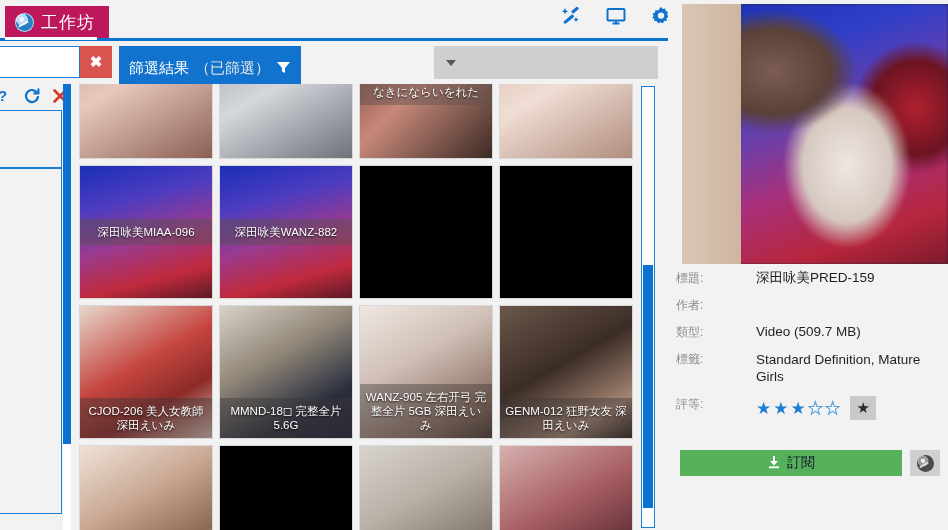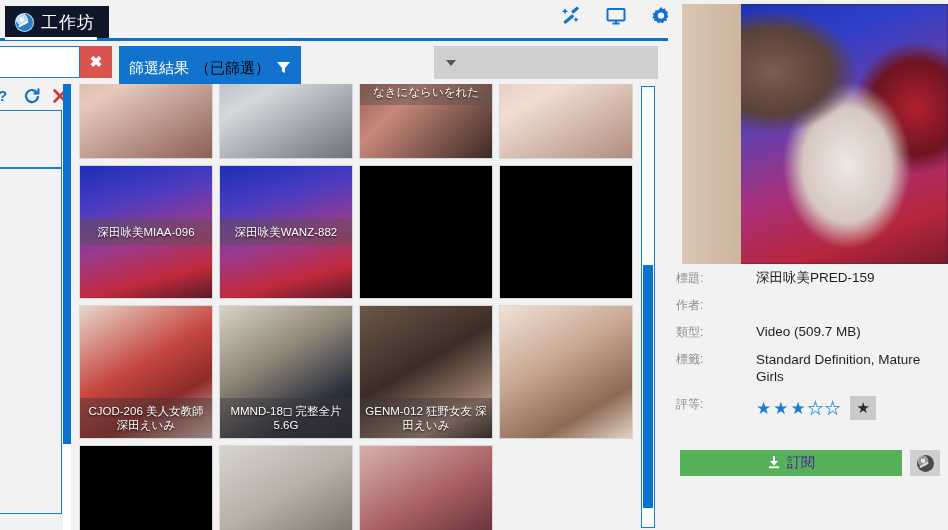--- a/index.html
+++ b/index.html
@@ -9,21 +9,21 @@
     font-family:"Liberation Sans","DejaVu Sans",sans-serif;
     font-size:13px;color:#222;
     position:relative;
   }
   .app{position:absolute;inset:0;}
 
   
   .tabstrip{position:absolute;left:0;top:0;width:675px;height:40px;background:#f2f2f2;}
   .tab{
     position:absolute;left:5px;top:6px;height:32px;
-    background:#0f172a;color:#fff;
+    background:#be185d;color:#fff;
     display:flex;align-items:center;gap:7px;
     padding:0 14px 0 10px;box-sizing:border-box;
     font-size:17px;letter-spacing:1px;
   }
   .tab .steam-ico{
     width:19px;height:19px;border-radius:50%;
     background:radial-gradient(circle at 36% 34%,#eaf4ff 0 14%,#bcd9f2 15% 33%,#2a7fc4 34% 100%);
     box-shadow:inset 0 0 0 1px #ffffffaa;
     position:relative;flex:0 0 auto;
   }
@@ -49,21 +49,21 @@
     position:absolute;left:80px;top:0;width:32px;height:32px;
     background:#d9534f;border:none;color:#fff;font-size:15px;font-weight:bold;
     display:flex;align-items:center;justify-content:center;cursor:pointer;
   }
   .filter-btn{
     position:absolute;left:119px;top:0;height:45px;
     background:#1273ce;border:none;color:#fff;
     display:flex;align-items:center;gap:6px;
     padding:8px 10px;font-size:15px;cursor:pointer;white-space:nowrap;
   }
-  .filter-btn .marked{color:#000000;font-family:Liberation Mono, monospace;}
+  .filter-btn .marked{color:#e5e5e5;font-family:Liberation Mono, monospace;}
   .sortwrap{
     position:absolute;left:434px;top:46px;width:224px;height:33px;
     background:#cfcfcf;border:none;display:flex;align-items:center;
     padding:0 12px;box-sizing:border-box;cursor:pointer;
   }
   .sortwrap .lbl{flex:1;font-size:14px;color:#3b3b3b;}
   .caret{width:0;height:0;border-left:5px solid transparent;border-right:5px solid transparent;border-top:6px solid #555;}
 
   
   .leftcol{position:absolute;left:0;top:84px;width:62px;bottom:0;background:#f2f2f2;}
@@ -137,21 +137,21 @@
   .stars{display:flex;align-items:center;gap:2px;}
   .stars .st{font-size:17px;line-height:17px;color:#1a7fd4;}
   .stars .st.off{color:#fff;-webkit-text-stroke:1px #4a9ede;}
   .favbtn{
     margin-left:8px;width:26px;height:24px;background:#c9c9c9;border:none;
     display:flex;align-items:center;justify-content:center;cursor:pointer;
     font-size:15px;color:#2b2b2b;
   }
   .subrow{position:absolute;left:12px;top:450px;right:8px;display:flex;align-items:stretch;gap:8px;}
   .subbtn{
-    flex:1;height:26px;background:#57b15a;border:none;color:#4c1d95;font-size:14px;
+    flex:1;height:26px;background:#57b15a;border:none;color:#0f172a;font-size:14px;
     display:flex;align-items:center;justify-content:center;gap:6px;cursor:pointer;
   }
   .steambtn{
     width:30px;height:26px;background:#cfcfcf;border:none;cursor:pointer;
     display:flex;align-items:center;justify-content:center;
   }
   .steambtn .dot{
     width:17px;height:17px;border-radius:50%;
     background:radial-gradient(circle at 36% 34%,#e8e8e8 0 14%,#9a9a9a 15% 34%,#4a4a4a 35% 100%);
     position:relative;
@@ -295,20 +295,26 @@
           </div>
         </div>
         <div class="cell">
           <div class="card">
             <div class="img" style="background: linear-gradient(150deg, rgb(216, 210, 198) 0%, rgb(143, 133, 119) 40%, rgb(42, 47, 62) 75%, rgb(27, 32, 48) 100%);"></div>
             <div class="cap">MMND-18◻ 完整全片 5.6G</div>
           </div>
         </div>
         <div class="cell">
           <div class="card">
+            <div class="img" style="background: linear-gradient(150deg, rgb(239, 231, 226) 0%, rgb(207, 191, 182) 40%, rgb(142, 114, 100) 80%, rgb(75, 58, 50) 100%);"></div>
+            <div class="cap">WANZ-905 左右开弓 完整全片 5GB 深田えいみ</div>
+          </div>
+        </div>
+        <div class="cell">
+          <div class="card">
             <div class="img" style="background: linear-gradient(150deg, rgb(107, 86, 74) 0%, rgb(59, 45, 38) 45%, rgb(165, 133, 116) 80%, rgb(43, 33, 28) 100%);"></div>
             <div class="cap">GENM-012 狂野女友 深田えいみ</div>
           </div>
         </div>
         <div class="cell">
           <div class="card">
             <div class="img" style="background: linear-gradient(150deg, rgb(239, 226, 216) 0%, rgb(201, 168, 148) 40%, rgb(141, 106, 85) 75%, rgb(227, 211, 200) 100%);"></div>
           </div>
         </div>
         <div class="cell">

